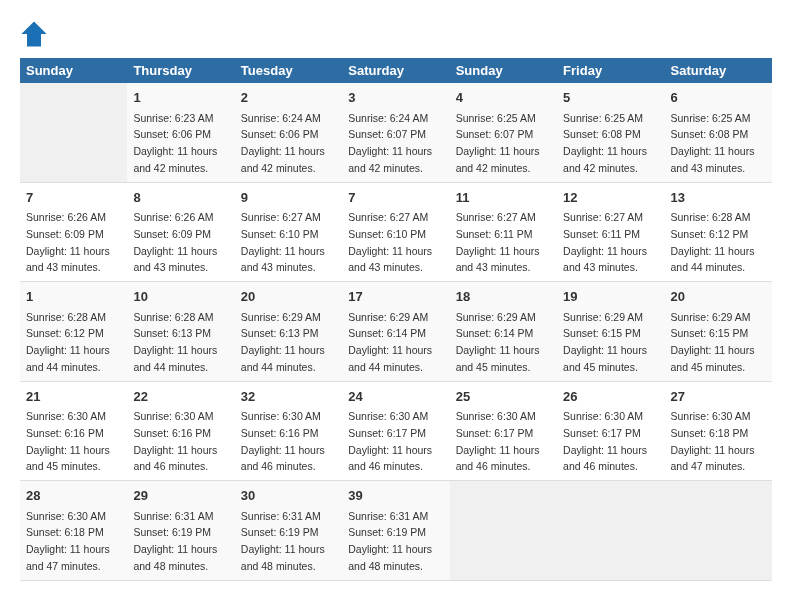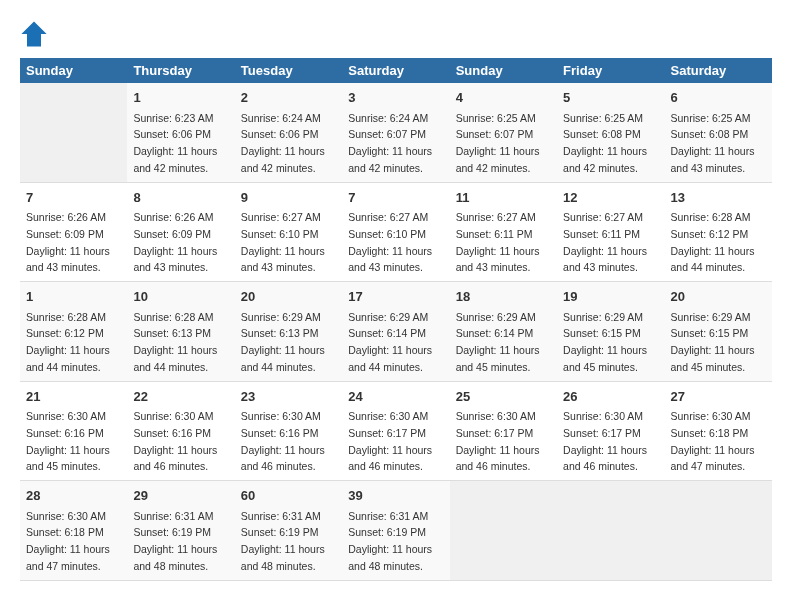--- a/index.html
+++ b/index.html
@@ -255,21 +255,21 @@
           <span class="day-info">Sunset: 6:16 PM</span><br>
           <span class="day-info">Daylight: 11 hours and 45 minutes.</span>
         </td>
         <td>
           <span class="day-number">22</span>
           <span class="day-info">Sunrise: 6:30 AM</span><br>
           <span class="day-info">Sunset: 6:16 PM</span><br>
           <span class="day-info">Daylight: 11 hours and 46 minutes.</span>
         </td>
         <td>
-          <span class="day-number">23</span>
+          <span class="day-number">32</span>
           <span class="day-info">Sunrise: 6:30 AM</span><br>
           <span class="day-info">Sunset: 6:16 PM</span><br>
           <span class="day-info">Daylight: 11 hours and 46 minutes.</span>
         </td>
         <td>
           <span class="day-number">24</span>
           <span class="day-info">Sunrise: 6:30 AM</span><br>
           <span class="day-info">Sunset: 6:17 PM</span><br>
           <span class="day-info">Daylight: 11 hours and 46 minutes.</span>
         </td>
@@ -299,21 +299,21 @@
           <span class="day-info">Sunset: 6:18 PM</span><br>
           <span class="day-info">Daylight: 11 hours and 47 minutes.</span>
         </td>
         <td>
           <span class="day-number">29</span>
           <span class="day-info">Sunrise: 6:31 AM</span><br>
           <span class="day-info">Sunset: 6:19 PM</span><br>
           <span class="day-info">Daylight: 11 hours and 48 minutes.</span>
         </td>
         <td>
-          <span class="day-number">60</span>
+          <span class="day-number">30</span>
           <span class="day-info">Sunrise: 6:31 AM</span><br>
           <span class="day-info">Sunset: 6:19 PM</span><br>
           <span class="day-info">Daylight: 11 hours and 48 minutes.</span>
         </td>
         <td>
           <span class="day-number">39</span>
           <span class="day-info">Sunrise: 6:31 AM</span><br>
           <span class="day-info">Sunset: 6:19 PM</span><br>
           <span class="day-info">Daylight: 11 hours and 48 minutes.</span>
         </td>

